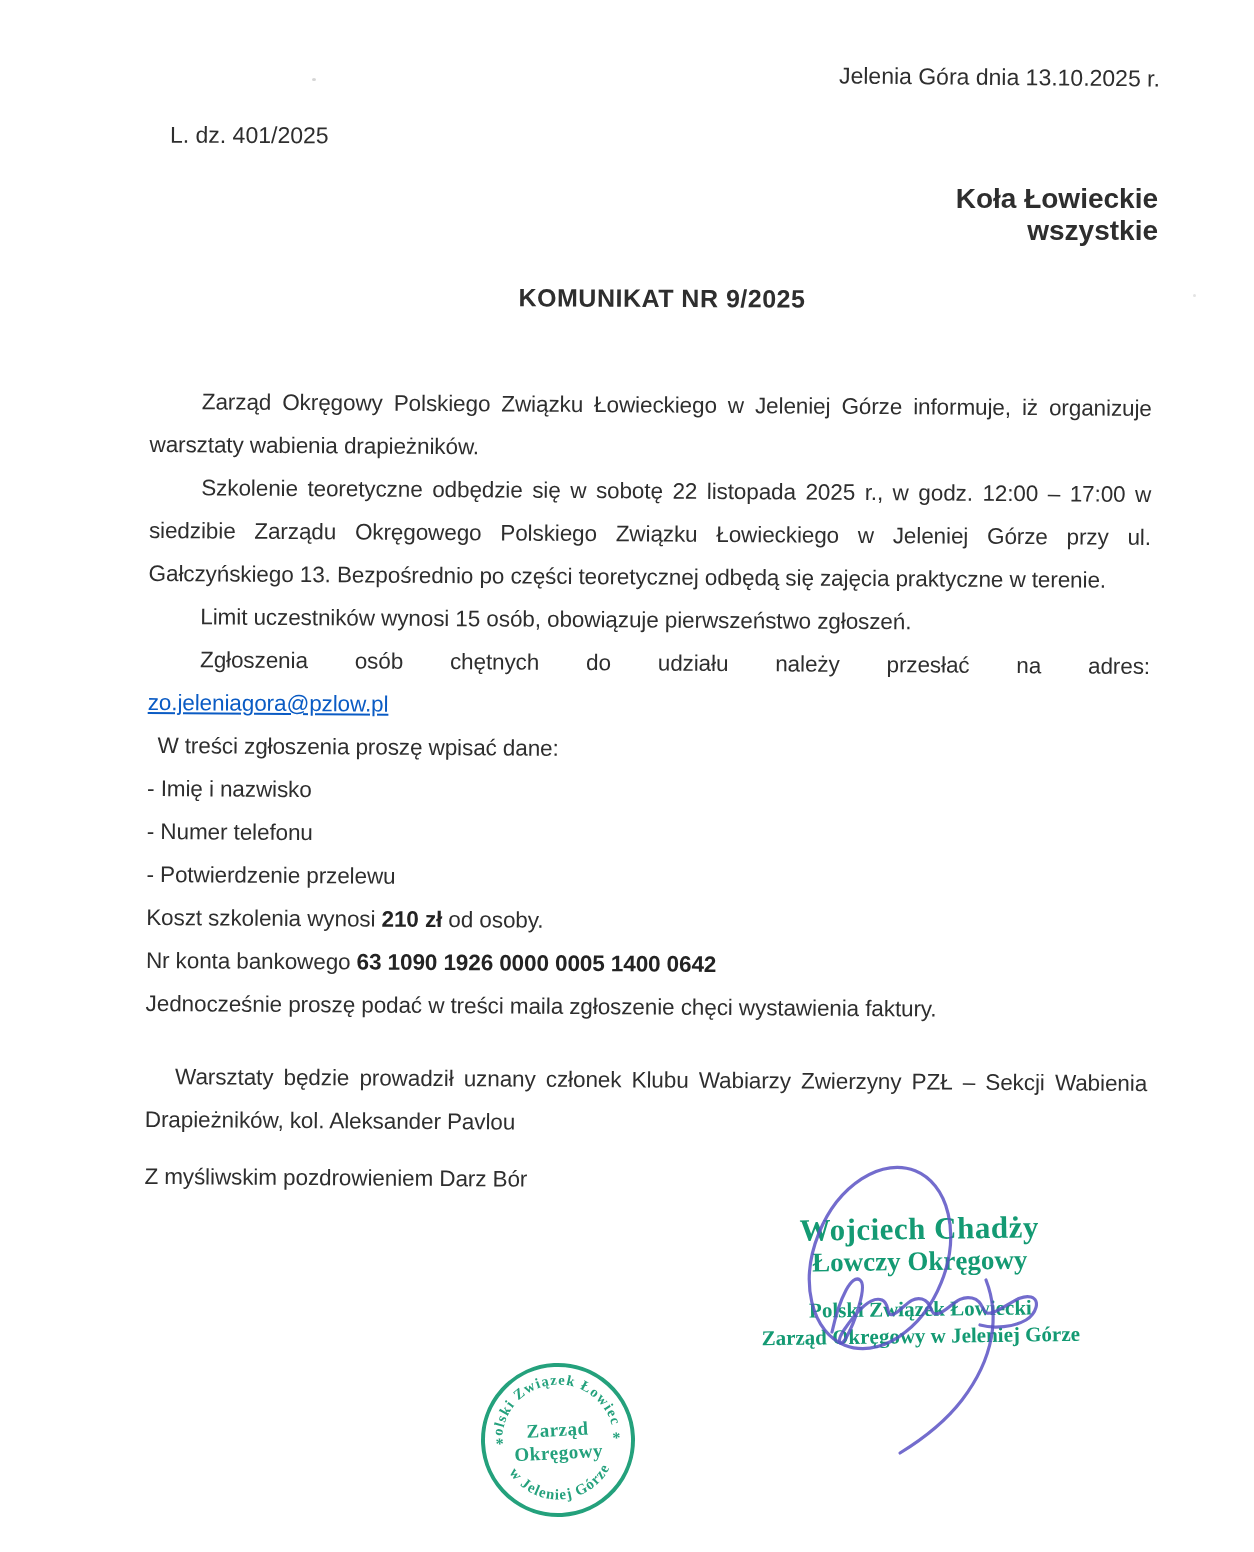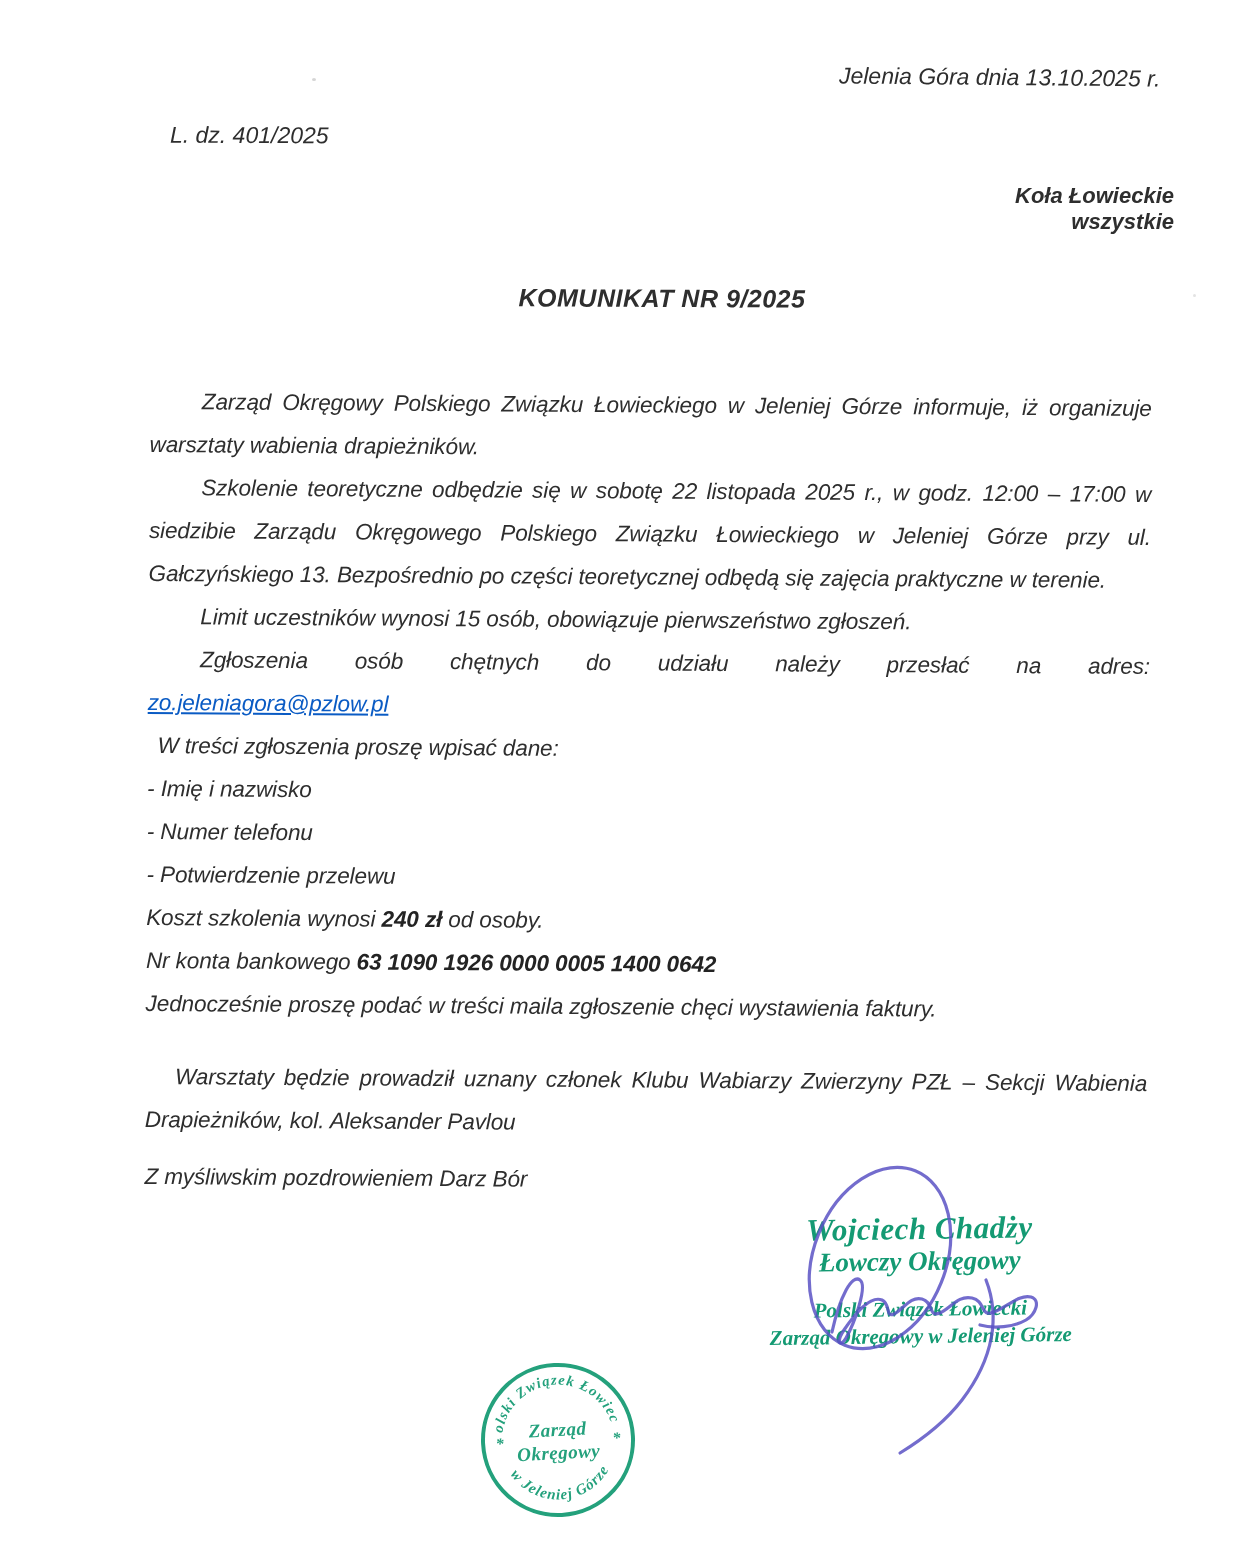--- a/index.html
+++ b/index.html
@@ -1,33 +1,32 @@
 <!DOCTYPE html>
 <html><head>
 <meta charset="utf-8">
 <style>
   html,body { margin:0; padding:0; background:#ffffff; }
   .page {
     position:relative; width:1254px; height:1552px; background:#ffffff;
     font-family:"Liberation Sans","DejaVu Sans",sans-serif; color:#2e2e2e;
     overflow:hidden;
-    font-style:italic;
   }
   .speck { position:absolute; background:#b9b9b9; border-radius:50%; }
   .s1 { left:312px; top:78px; width:4px; height:3px; opacity:.6; }
   .s2 { left:1193px; top:294px; width:3px; height:3px; opacity:.4; }
 
   .date-line {
     position:absolute; top:64px; right:94px; font-size:23px;
     transform:rotate(0.55deg);
   }
   .ref { position:absolute; top:122px; left:170px; font-size:23px; transform:rotate(0.2deg); }
   .addressee {
-    position:absolute; top:183px; right:80px; text-align:right;
-    font-weight:bold; font-size:22px;
+    position:absolute; top:183px; right:96px; text-align:right;
+    font-weight:bold; font-size:28px;
   }
   .addressee .line2 { }
   .title {
     position:absolute; top:284px; left:0; width:100%; text-align:center;
     font-weight:bold; font-size:25px; letter-spacing:0.5px;
     transform:translateX(35px) rotate(0.25deg);
   }
 
   .body {
     position:absolute; top:380px; left:150px; width:1002px;
@@ -91,21 +90,21 @@
   <div class="body">
     <p class="para indent">Zarząd Okręgowy Polskiego Związku Łowieckiego w Jeleniej Górze informuje, iż organizuje warsztaty wabienia drapieżników.</p>
     <p class="para indent">Szkolenie teoretyczne odbędzie się w sobotę 22 listopada 2025 r., w godz. 12:00 – 17:00 w siedzibie Zarządu Okręgowego Polskiego Związku Łowieckiego w Jeleniej Górze przy ul. Gałczyńskiego 13. Bezpośrednio po części teoretycznej odbędą się zajęcia praktyczne w terenie.</p>
     <p class="para indent">Limit uczestników wynosi 15 osób, obowiązuje pierwszeństwo zgłoszeń.</p>
     <p class="para indent force-just">Zgłoszenia osób chętnych do udziału należy przesłać na adres:</p>
     <p class="para"><a href="#" class="email">zo.jeleniagora@pzlow.pl</a></p>
     <p class="para small-indent">W treści zgłoszenia proszę wpisać dane:</p>
     <p class="para">- Imię i nazwisko</p>
     <p class="para">- Numer telefonu</p>
     <p class="para">- Potwierdzenie przelewu</p>
-    <p class="para"><span>Koszt szkolenia wynosi </span><b>240 zł</b><span> od osoby.</span></p>
+    <p class="para"><span>Koszt szkolenia wynosi </span><b>210 zł</b><span> od osoby.</span></p>
     <p class="para"><span>Nr konta bankowego </span><b>63 1090 1926 0000 0005 1400 0642</b></p>
     <p class="para">Jednocześnie proszę podać w treści maila zgłoszenie chęci wystawienia faktury.</p>
     <p class="para indent-sm gap-top">Warsztaty będzie prowadził uznany członek Klubu Wabiarzy Zwierzyny PZŁ – Sekcji Wabienia Drapieżników, kol. Aleksander Pavlou</p>
     <p class="para gap-top-sm">Z myśliwskim pozdrowieniem Darz Bór</p>
   </div>
 
   <div class="sig-stamp-text">
     <div class="sig-name">Wojciech Chadży</div>
     <div class="sig-title">Łowczy Okręgowy</div>
     <div class="sig-org">

